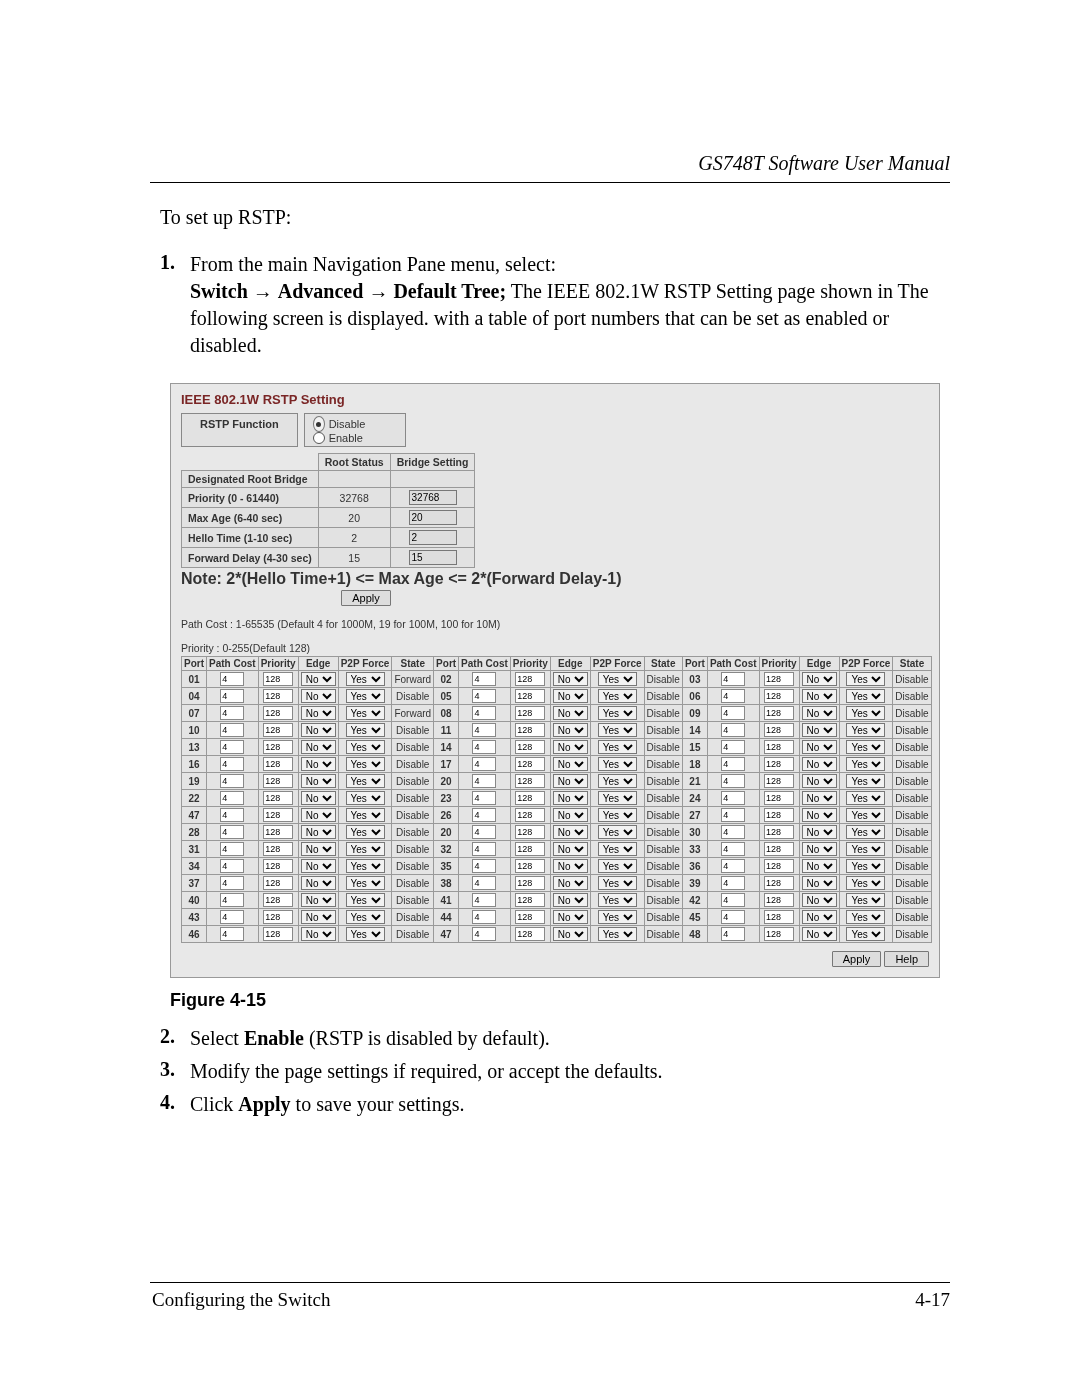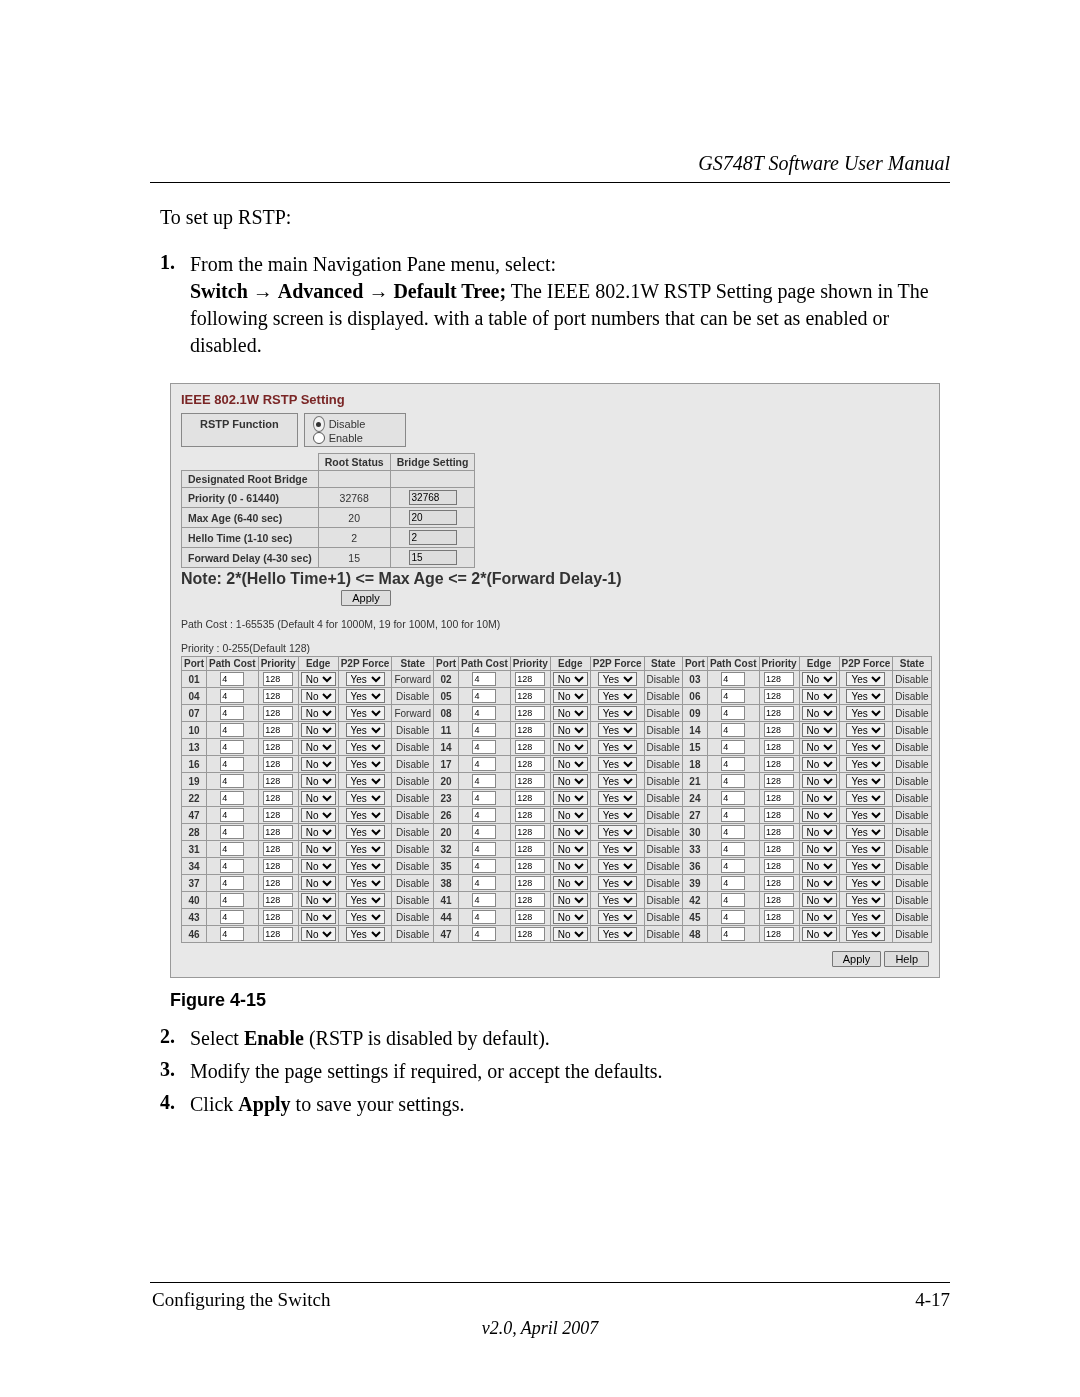--- a/index.html
+++ b/index.html
@@ -602,14 +602,13 @@
     </div>
     <div class="step">
       <div class="step-num">4.</div>
       <div class="step-txt">Click <b>Apply</b> to save your settings.</div>
     </div>
   </div>
 
   <div class="ftr-rule"></div>
   <div class="ftr-left">Configuring the Switch</div>
   <div class="ftr-right">4-17</div>
-  <div class="ftr-center">v2.0, April 2007</div>
 </div>
 
 </body></html>

